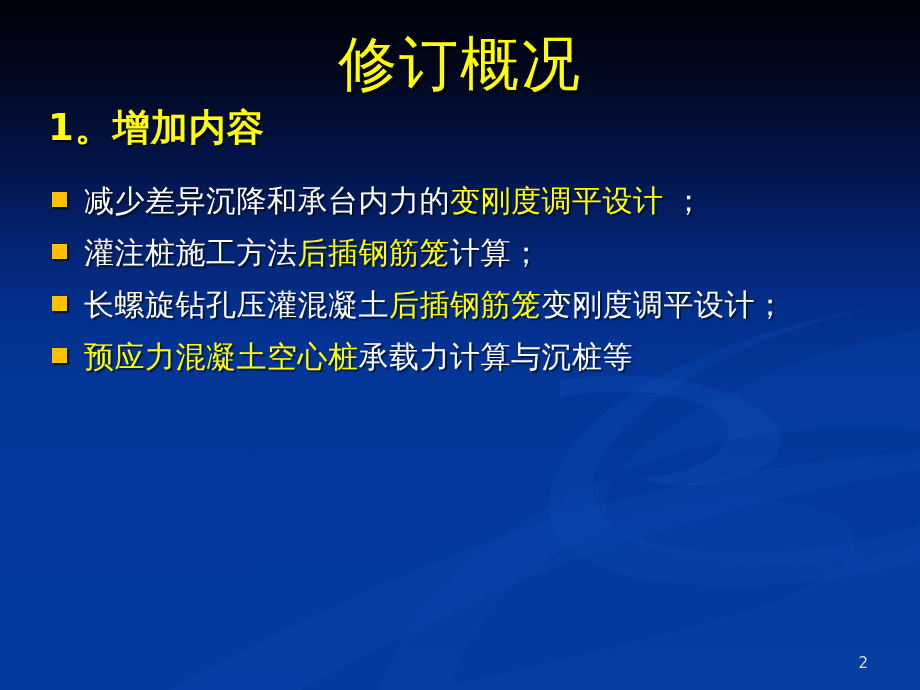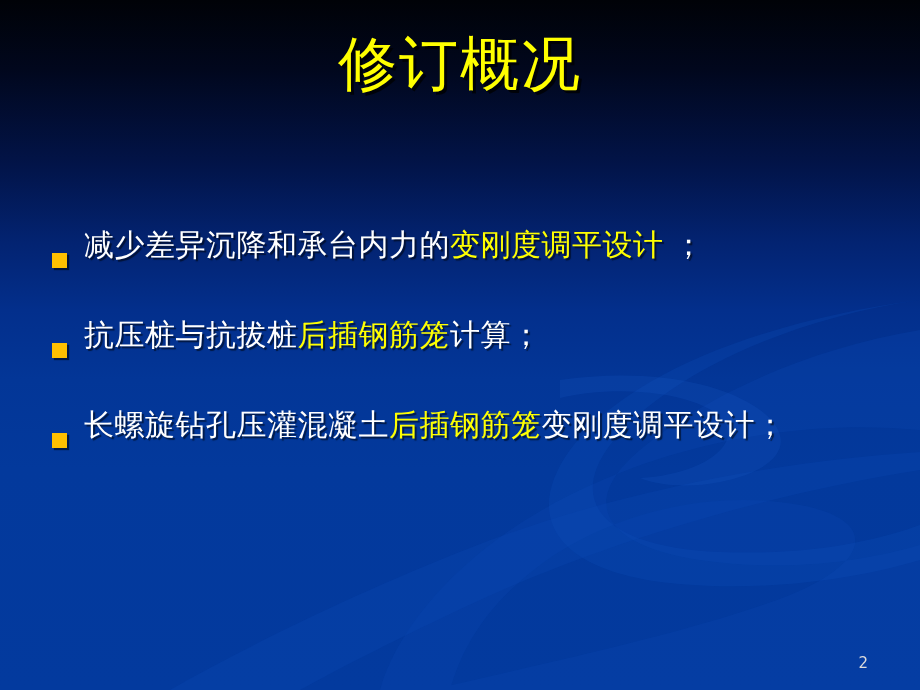--- a/index.html
+++ b/index.html
@@ -56,23 +56,22 @@
     white-space: nowrap;
   }
   .bullets {
     position: absolute;
     left: 52px;
     top: 178px;
     right: 28px;
   }
   .bullet-row {
     display: flex;
-    align-items: flex-end;
+    align-items: flex-start;
     margin-bottom: 6px;
-    margin-top: 44px;
   }
   .bullet-marker {
     flex: 0 0 auto;
     width: 15px;
     height: 15px;
     background: #ffc000;
     margin-top: 14px;
     margin-right: 17px;
     box-shadow: 2px 2px 1px rgba(0,0,0,0.55);
   }
@@ -106,31 +105,36 @@
     <svg width="920" height="690" viewBox="0 0 920 690" xmlns="http://www.w3.org/2000/svg">
       <path d="M920,330 C800,350 700,400 640,450 C580,500 600,545 700,560 C790,573 870,560 920,545 L920,690 L430,690 C560,660 700,630 790,595 C870,563 880,520 800,505 C700,487 600,520 540,565 C480,610 460,655 450,690 L380,690 C400,620 470,545 570,495 C690,435 820,420 920,430 Z" fill="#0a47b0" opacity="0.30"></path>
       <path d="M920,300 C780,320 660,380 610,445 C565,505 610,548 720,552 C810,556 880,540 920,525 L920,560 C860,578 770,592 680,584 C560,574 520,520 570,450 C630,368 780,318 920,300 Z" fill="#1155c4" opacity="0.20"></path>
       <path d="M920,470 C760,495 600,545 480,600 C400,637 340,668 300,690 L170,690 C240,650 350,595 470,548 C610,493 770,462 920,452 Z" fill="#0b4ab5" opacity="0.26"></path>
       <path d="M560,380 C640,368 720,380 760,410 C800,440 780,470 720,482 C690,488 660,486 640,478 C680,476 716,462 726,442 C738,418 700,396 640,392 C610,390 582,393 560,398 Z" fill="#1a5fcf" opacity="0.18"></path>
     </svg>
   </div>
 
   <div class="title">修订概况</div>
 
+  <div class="subtitle">1。增加内容</div>
 
   <div class="bullets">
       <div class="bullet-row">
         <span class="bullet-marker"></span>
         <div class="bullet-text"><span>减少差异沉降和承台内力的</span><span class="hl">变刚度调平设计</span><span> ；</span></div>
       </div>
       <div class="bullet-row">
         <span class="bullet-marker"></span>
-        <div class="bullet-text"><span>抗压桩与抗拔桩</span><span class="hl">后插钢筋笼</span><span>计算；</span></div>
+        <div class="bullet-text"><span>灌注桩施工方法</span><span class="hl">后插钢筋笼</span><span>计算；</span></div>
       </div>
       <div class="bullet-row">
         <span class="bullet-marker"></span>
         <div class="bullet-text"><span>长螺旋钻孔压灌混凝土</span><span class="hl">后插钢筋笼</span><span>变刚度调平设计；</span></div>
+      </div>
+      <div class="bullet-row">
+        <span class="bullet-marker"></span>
+        <div class="bullet-text"><span class="hl">预应力混凝土空心桩</span><span>承载力计算与沉桩等</span></div>
       </div>
     </div>
 
   <div class="page-number">2</div>
 
 </div>
 
 </body></html>

